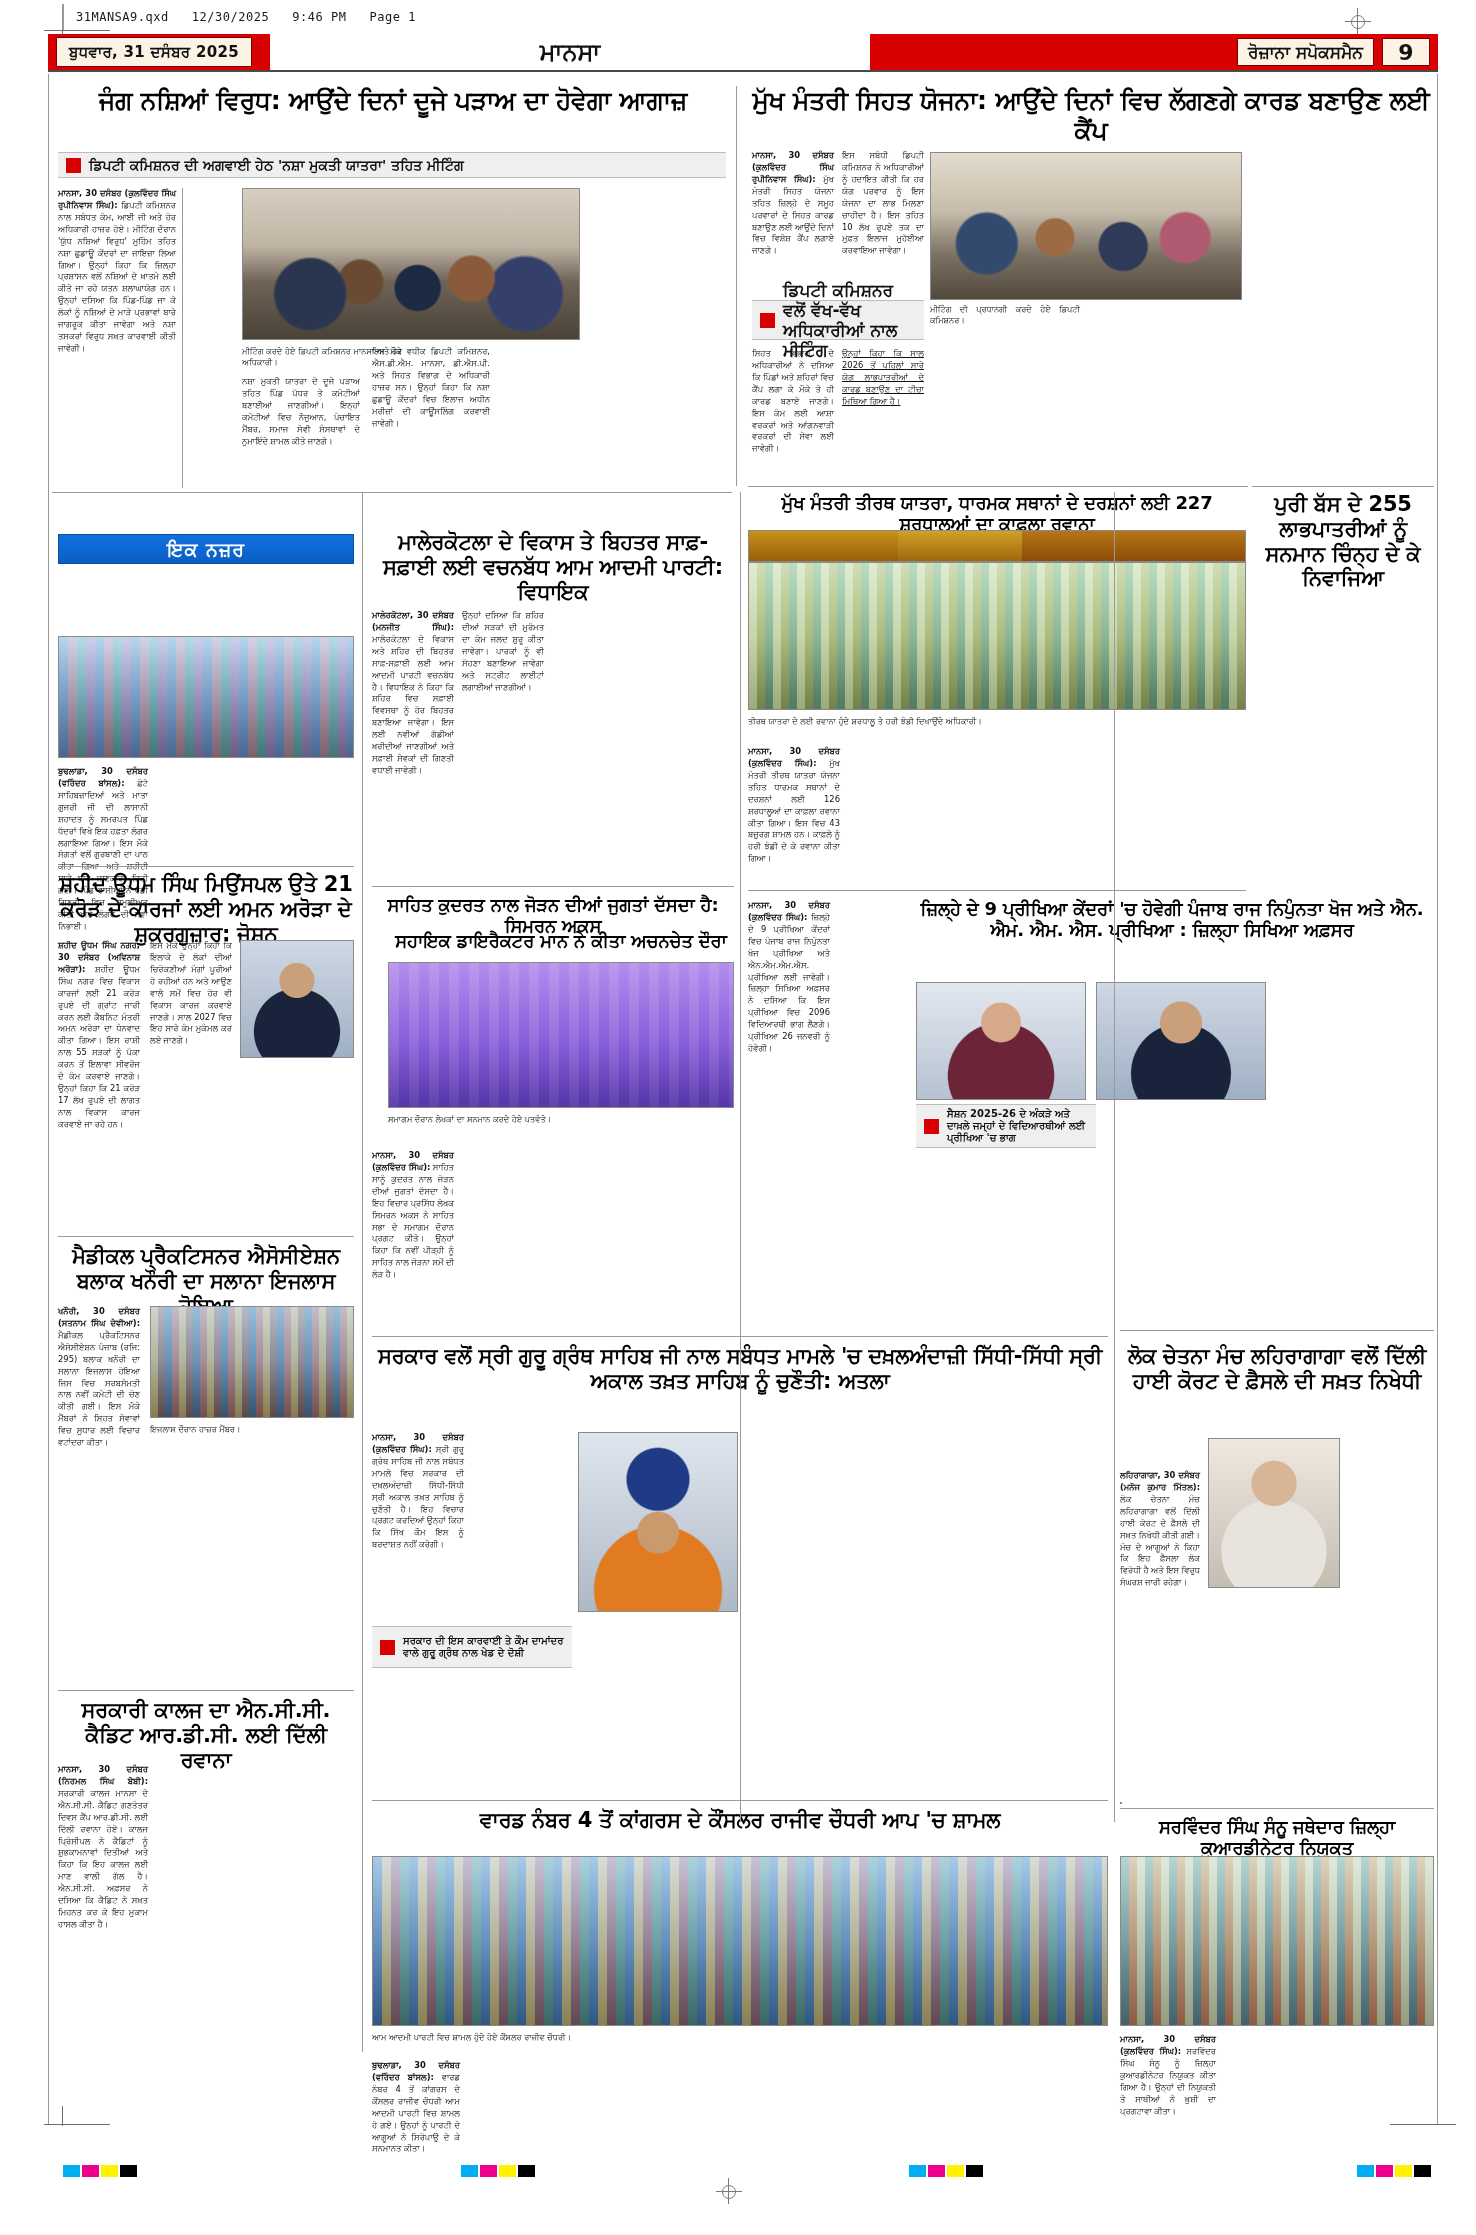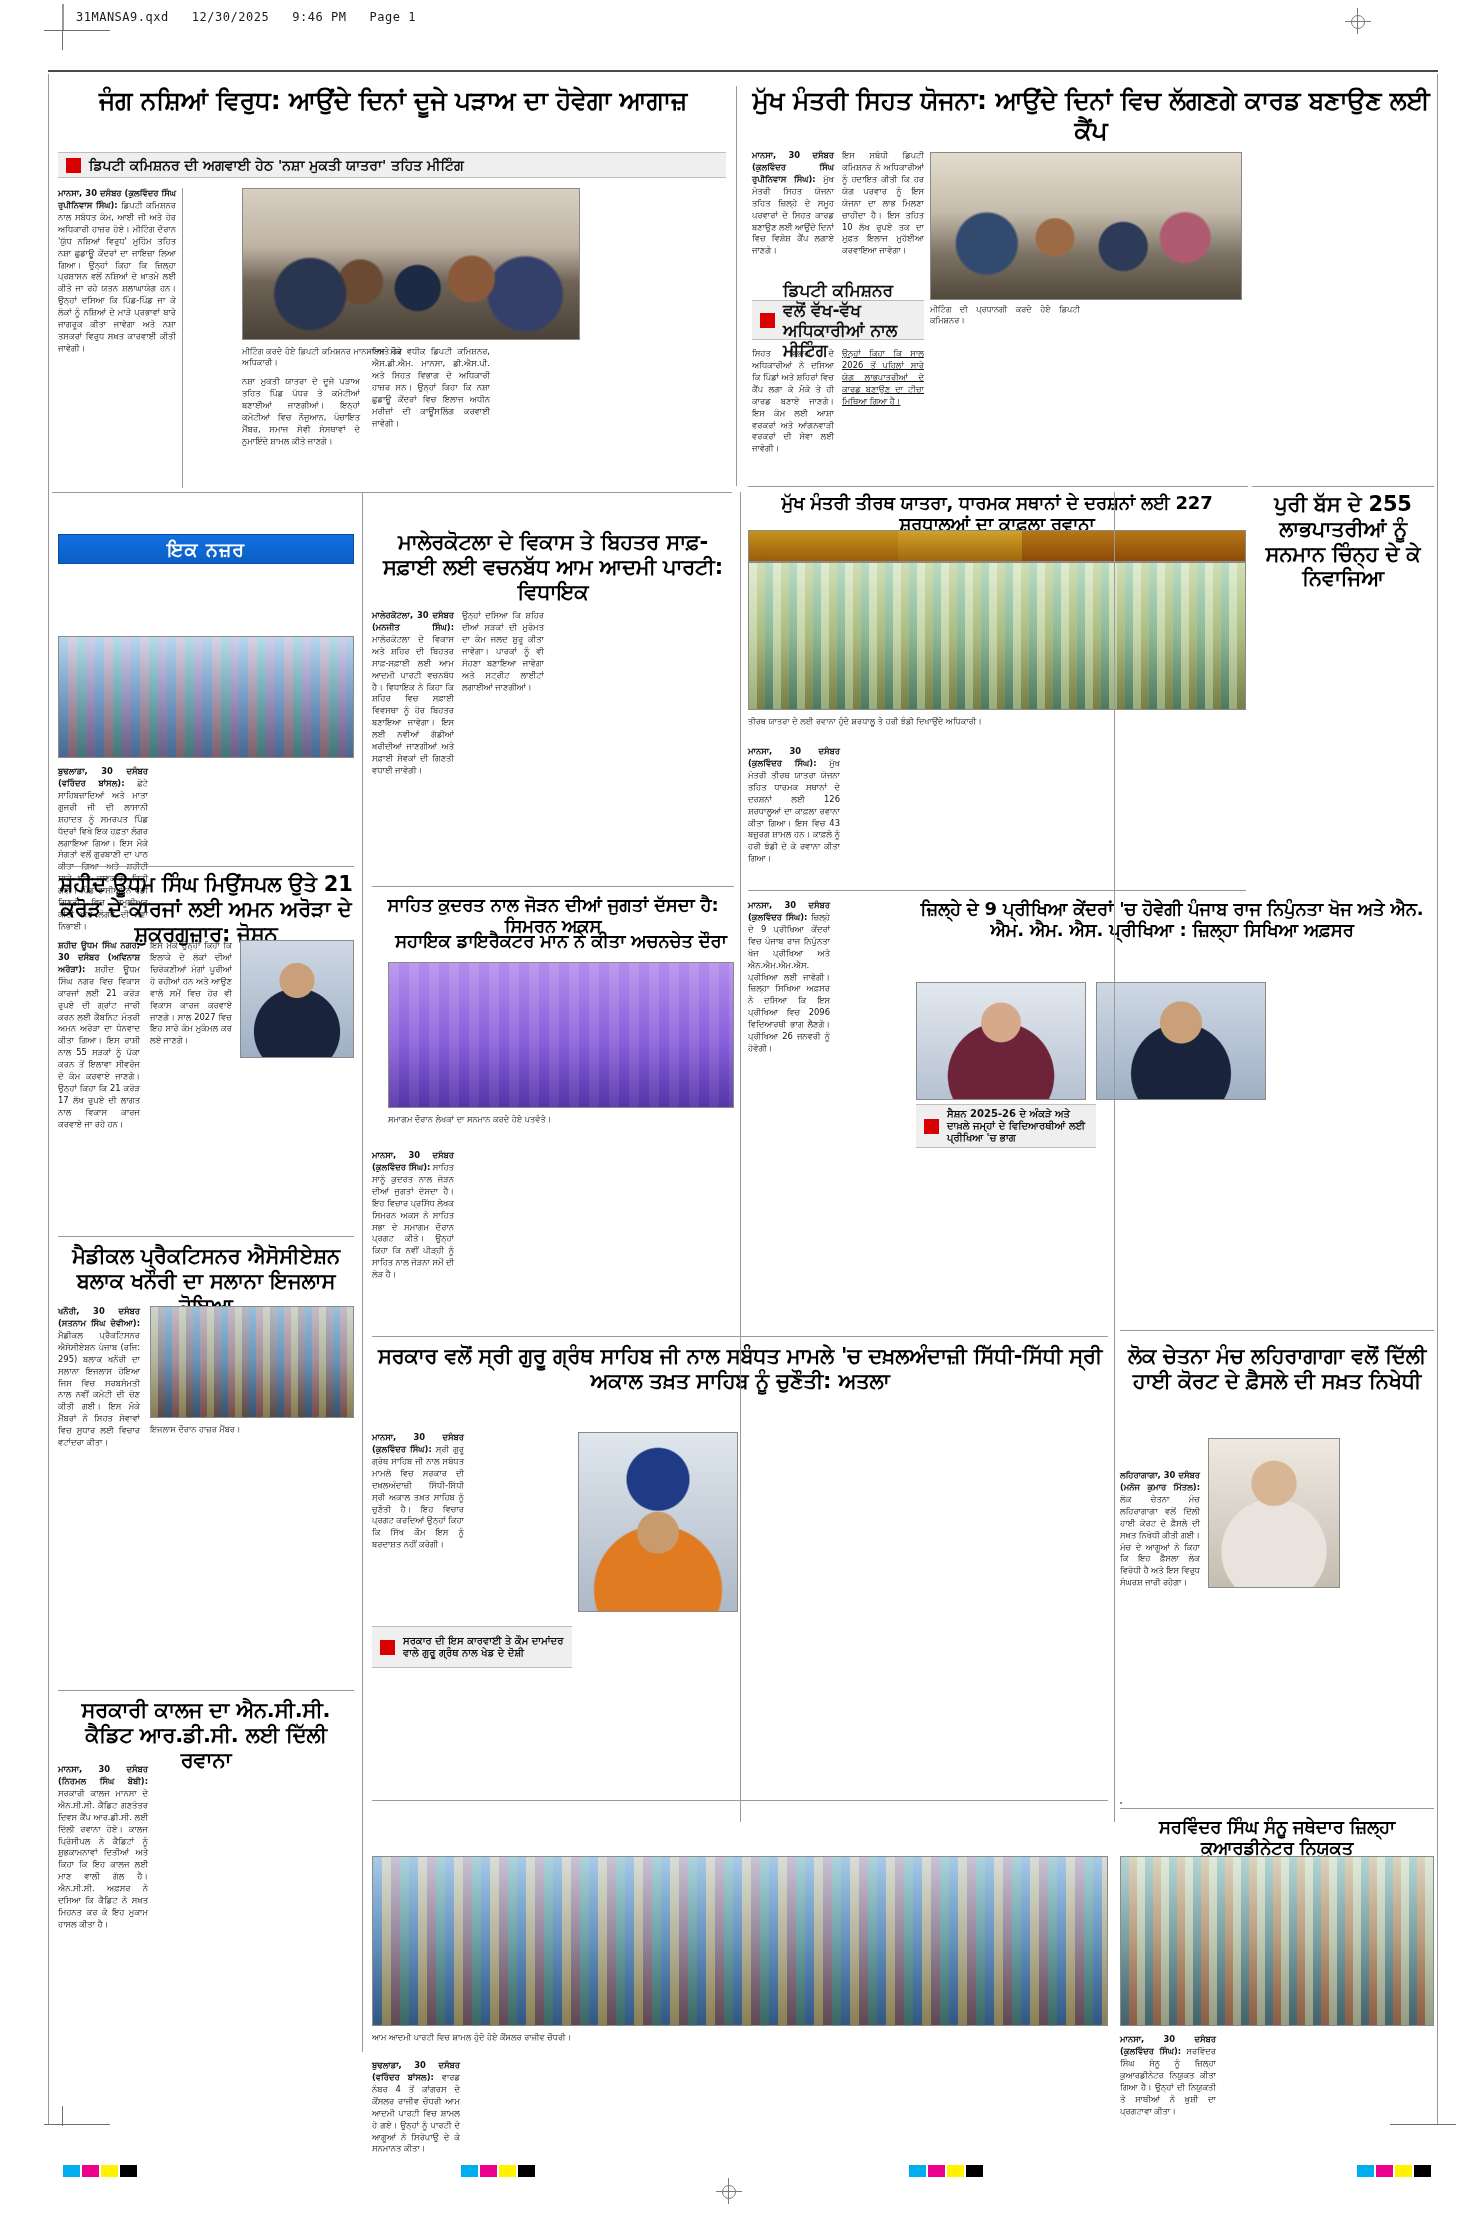--- a/index.html
+++ b/index.html
@@ -225,20 +225,30 @@
 
 <div class="page-wrap">
 
   <div class="qxd-bar">31MANSA9.qxd   12/30/2025   9:46 PM   Page 1</div>
   <div class="crop-tl"></div>
   <div class="crop-tl2"></div>
   <div class="reg-top">
       <i class="reg-circ"></i>
     </div>
 
+  <div class="masthead">
+    <div class="mh-red-left"></div>
+    <div class="mh-date">ਬੁਧਵਾਰ, 31 ਦਸੰਬਰ 2025</div>
+    <div class="mh-notch"></div>
+    <div class="mh-centerbox"></div>
+    <div class="mh-city">ਮਾਨਸਾ</div>
+    <div class="mh-notch2"></div>
+    <div class="mh-paper">ਰੋਜ਼ਾਨਾ ਸਪੋਕਸਮੈਨ</div>
+    <div class="mh-pageno">9</div>
+  </div>
   <div class="mh-underline"></div>
 
   <div class="frame"></div>
 
   <div style="position:absolute;left:52px;top:86px;width:682px;">
     <div class="hl hl-xl">ਜੰਗ ਨਸ਼ਿਆਂ ਵਿਰੁਧ: ਆਉਂਦੇ ਦਿਨਾਂ ਦੂਜੇ ਪੜਾਅ ਦਾ ਹੋਵੇਗਾ ਆਗਾਜ਼</div>
   </div>
   <div class="subbar" style="position:absolute;left:58px;top:152px;width:668px;height:26px;">
     <span class="sq"></span>
     <span class="subbar-txt">ਡਿਪਟੀ ਕਮਿਸ਼ਨਰ ਦੀ ਅਗਵਾਈ ਹੇਠ 'ਨਸ਼ਾ ਮੁਕਤੀ ਯਾਤਰਾ' ਤਹਿਤ ਮੀਟਿੰਗ</span>
@@ -380,20 +390,21 @@
   <div class="subbar" style="position:absolute;left:372px;top:1626px;width:200px;height:42px;">
     <span class="sq"></span>
     <span class="subbar-txt" style="font-size:10px;">ਸਰਕਾਰ ਦੀ ਇਸ ਕਾਰਵਾਈ ਤੇ ਕੌਮ ਦਾਮਾਂਦਰ ਵਾਲੇ ਗੁਰੂ ਗ੍ਰੰਥ ਨਾਲ ਖੇਡ ਦੇ ਦੋਸ਼ੀ</span>
   </div>
   <div class="body-col" style="position:absolute;left:372px;top:1676px;width:92px;"></div>
   <div class="body-col" style="position:absolute;left:472px;top:1676px;width:96px;"></div>
   <div class="body-col" style="position:absolute;left:578px;top:1620px;width:156px;"></div>
 
   <div class="rule-h" style="left:372px;top:1800px;width:736px;"></div>
 
+  <div class="hl hl-lg" style="position:absolute;left:372px;top:1808px;width:736px;">ਵਾਰਡ ਨੰਬਰ 4 ਤੋਂ ਕਾਂਗਰਸ ਦੇ ਕੌਂਸਲਰ ਰਾਜੀਵ ਚੌਧਰੀ ਆਪ 'ਚ ਸ਼ਾਮਲ</div>
   <div class="photo ph-rally boxed" style="left:372px;top:1856px;width:736px;height:170px;"></div>
   <div class="cap-txt" style="position:absolute;left:372px;top:2032px;width:280px;">ਆਮ ਆਦਮੀ ਪਾਰਟੀ ਵਿਚ ਸ਼ਾਮਲ ਹੁੰਦੇ ਹੋਏ ਕੌਂਸਲਰ ਰਾਜੀਵ ਚੌਧਰੀ।</div>
   <div class="body-col" style="position:absolute;left:372px;top:2060px;width:88px;">
     <span class="lead">ਬੁਢਲਾਡਾ, 30 ਦਸੰਬਰ (ਵਰਿੰਦਰ ਬਾਂਸਲ):</span>
     <span>ਵਾਰਡ ਨੰਬਰ 4 ਤੋਂ ਕਾਂਗਰਸ ਦੇ ਕੌਂਸਲਰ ਰਾਜੀਵ ਚੌਧਰੀ ਆਮ ਆਦਮੀ ਪਾਰਟੀ ਵਿਚ ਸ਼ਾਮਲ ਹੋ ਗਏ। ਉਨ੍ਹਾਂ ਨੂੰ ਪਾਰਟੀ ਦੇ ਆਗੂਆਂ ਨੇ ਸਿਰੋਪਾਉ ਦੇ ਕੇ ਸਨਮਾਨਤ ਕੀਤਾ।</span>
   </div>
   <div class="body-col" style="position:absolute;left:468px;top:2060px;width:88px;"></div>
   <div class="body-col" style="position:absolute;left:564px;top:2060px;width:88px;"></div>
   <div class="body-col" style="position:absolute;left:660px;top:2060px;width:88px;"></div>
   <div class="body-col" style="position:absolute;left:756px;top:2060px;width:88px;"></div>

